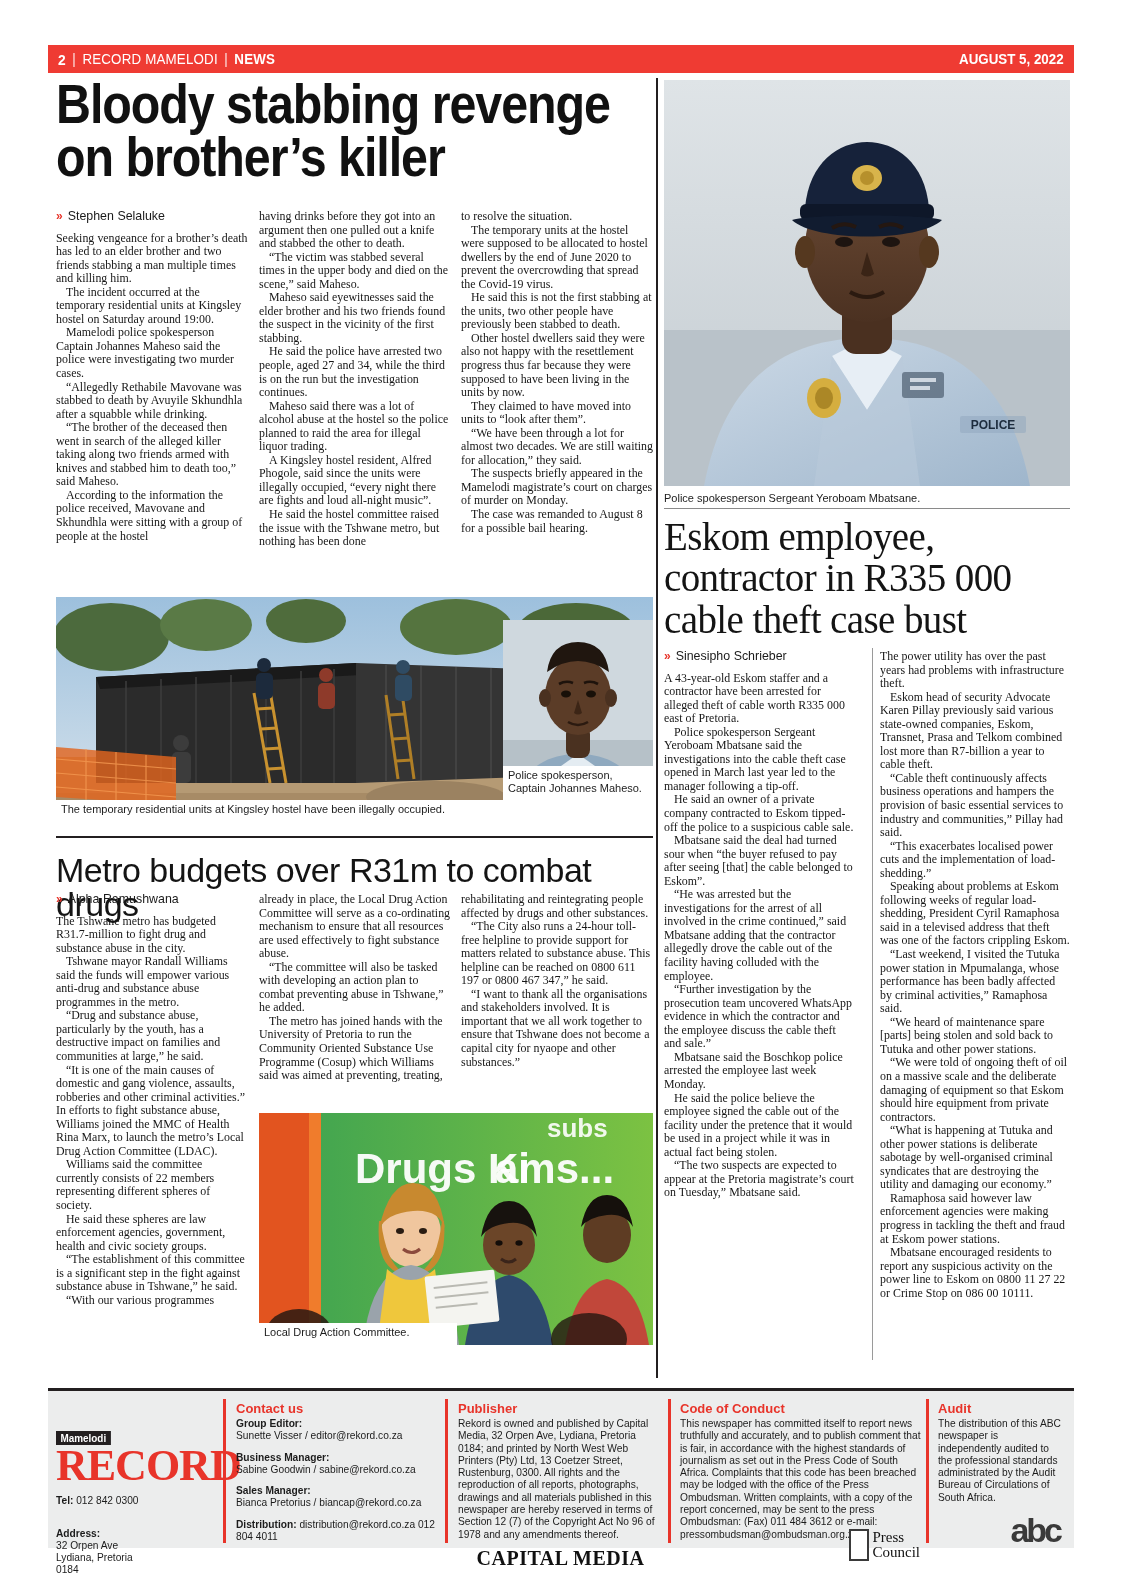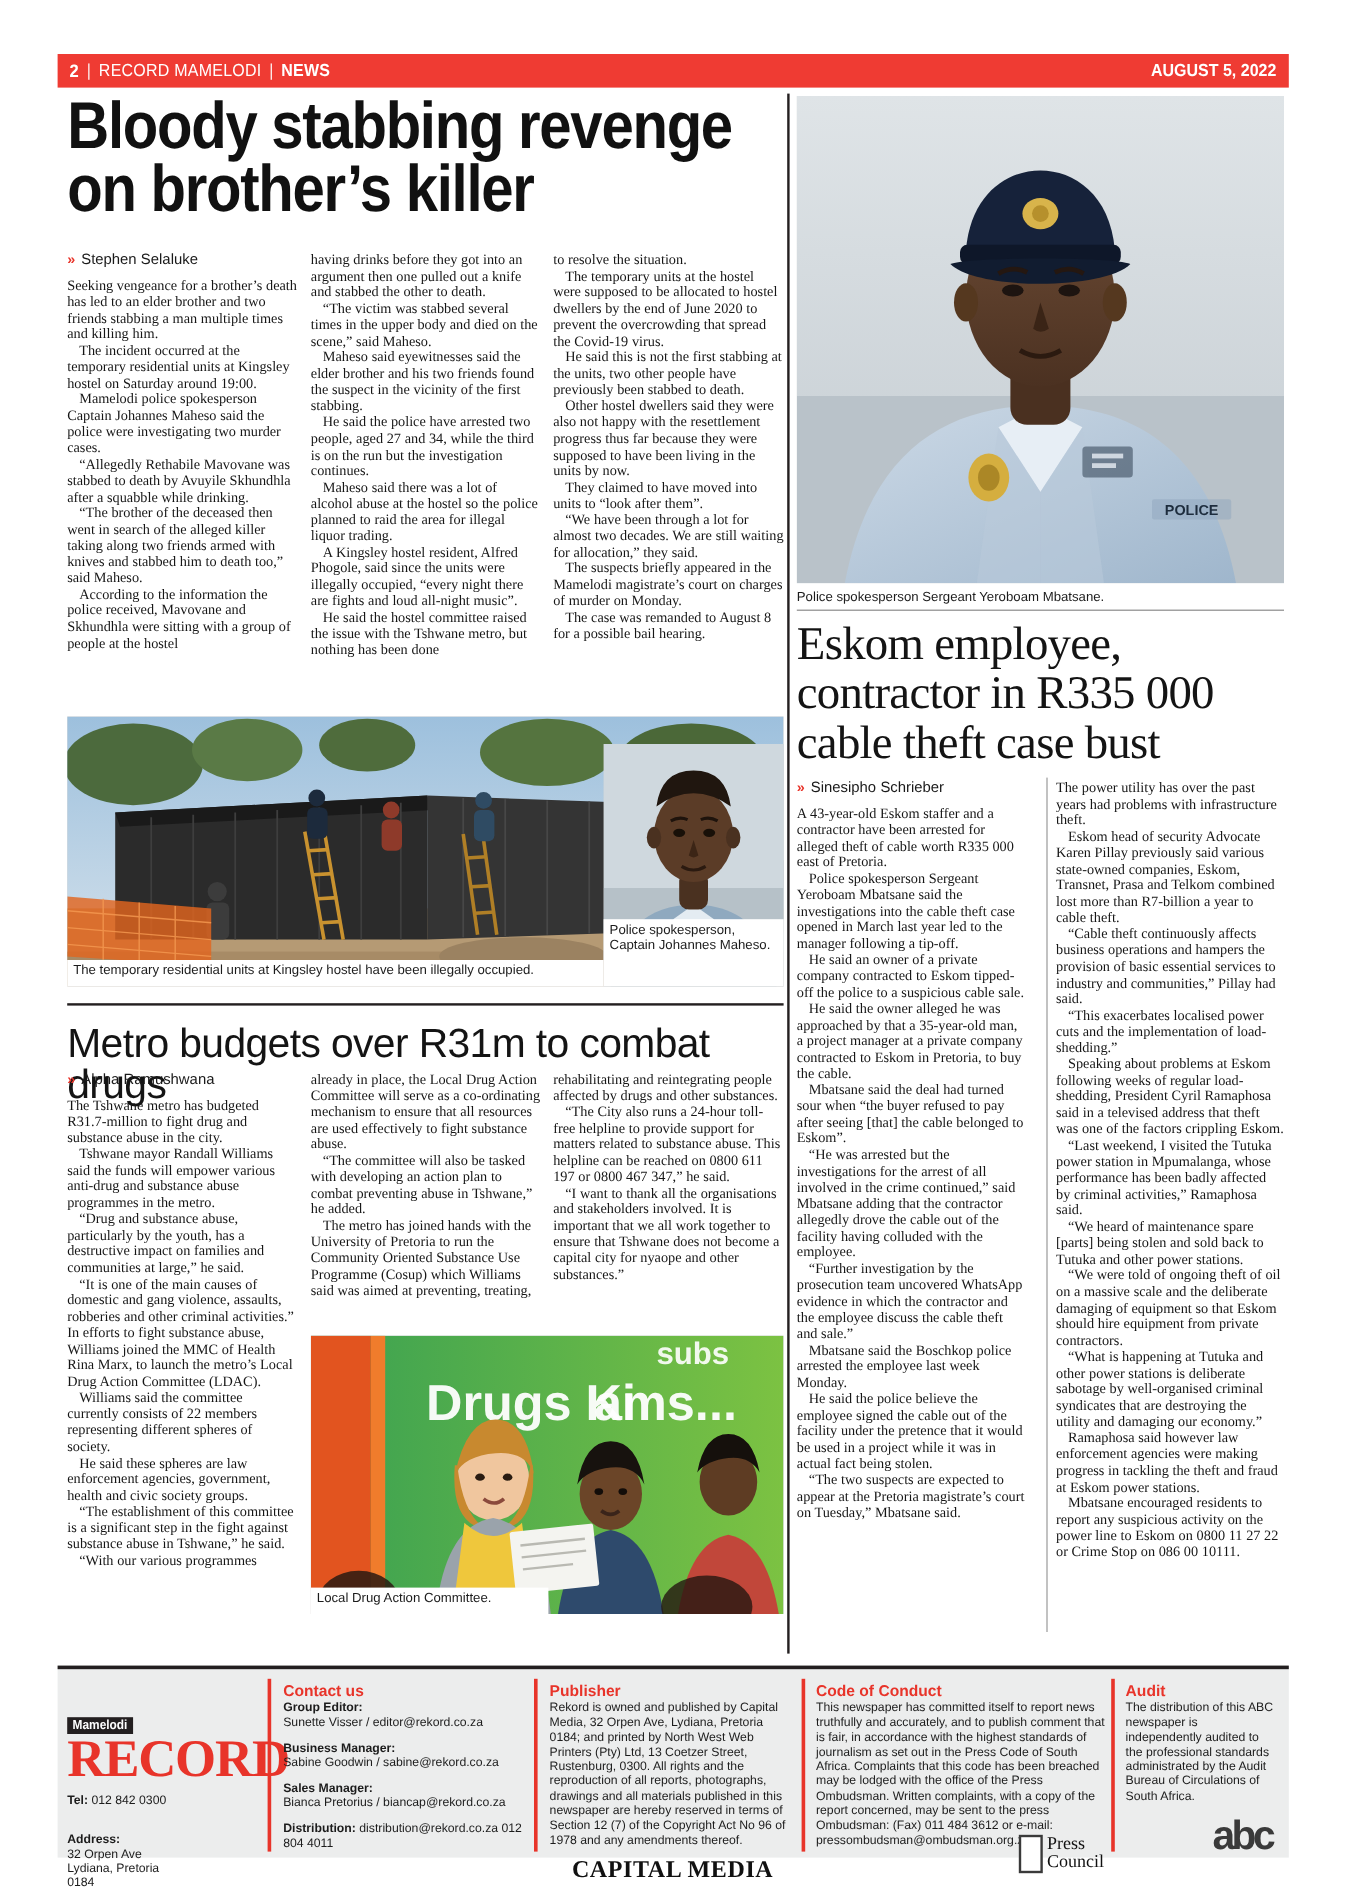--- a/index.html
+++ b/index.html
@@ -262,21 +262,20 @@
   <div class="hl-eskom">Eskom employee, contractor in R335 000 cable theft case bust</div>
 
   <div class="col" style="left:664px;top:650px;width:190px;">
     <div class="byline">
       <span class="arrows">»</span>
       <span>Sinesipho Schrieber</span>
     </div>
     <p class="noind">A 43-year-old Eskom staffer and a contractor have been arrested for alleged theft of cable worth R335 000 east of Pretoria.</p>
     <p>Police spokesperson Sergeant Yeroboam Mbatsane said the investigations into the cable theft case opened in March last year led to the manager following a tip-off.</p>
     <p>He said an owner of a private company contracted to Eskom tipped-off the police to a suspicious cable sale.</p>
-    <p>He said the owner alleged he was approached by that a 35-year-old man, a project manager at a private company contracted to Eskom in Pretoria, to buy the cable.</p>
     <p>Mbatsane said the deal had turned sour when “the buyer refused to pay after seeing [that] the cable belonged to Eskom”.</p>
     <p>“He was arrested but the investigations for the arrest of all involved in the crime continued,” said Mbatsane adding that the contractor allegedly drove the cable out of the facility having colluded with the employee.</p>
     <p>“Further investigation by the prosecution team uncovered WhatsApp evidence in which the contractor and the employee discuss the cable theft and sale.”</p>
     <p>Mbatsane said the Boschkop police arrested the employee last week Monday.</p>
     <p>He said the police believe the employee signed the cable out of the facility under the pretence that it would be used in a project while it was in actual fact being stolen.</p>
     <p>“The two suspects are expected to appear at the Pretoria magistrate’s court on Tuesday,” Mbatsane said.</p>
   </div>
 
   <div class="col" style="left:880px;top:650px;width:190px;">
     <p class="noind">The power utility has over the past years had problems with infrastructure theft.</p>

